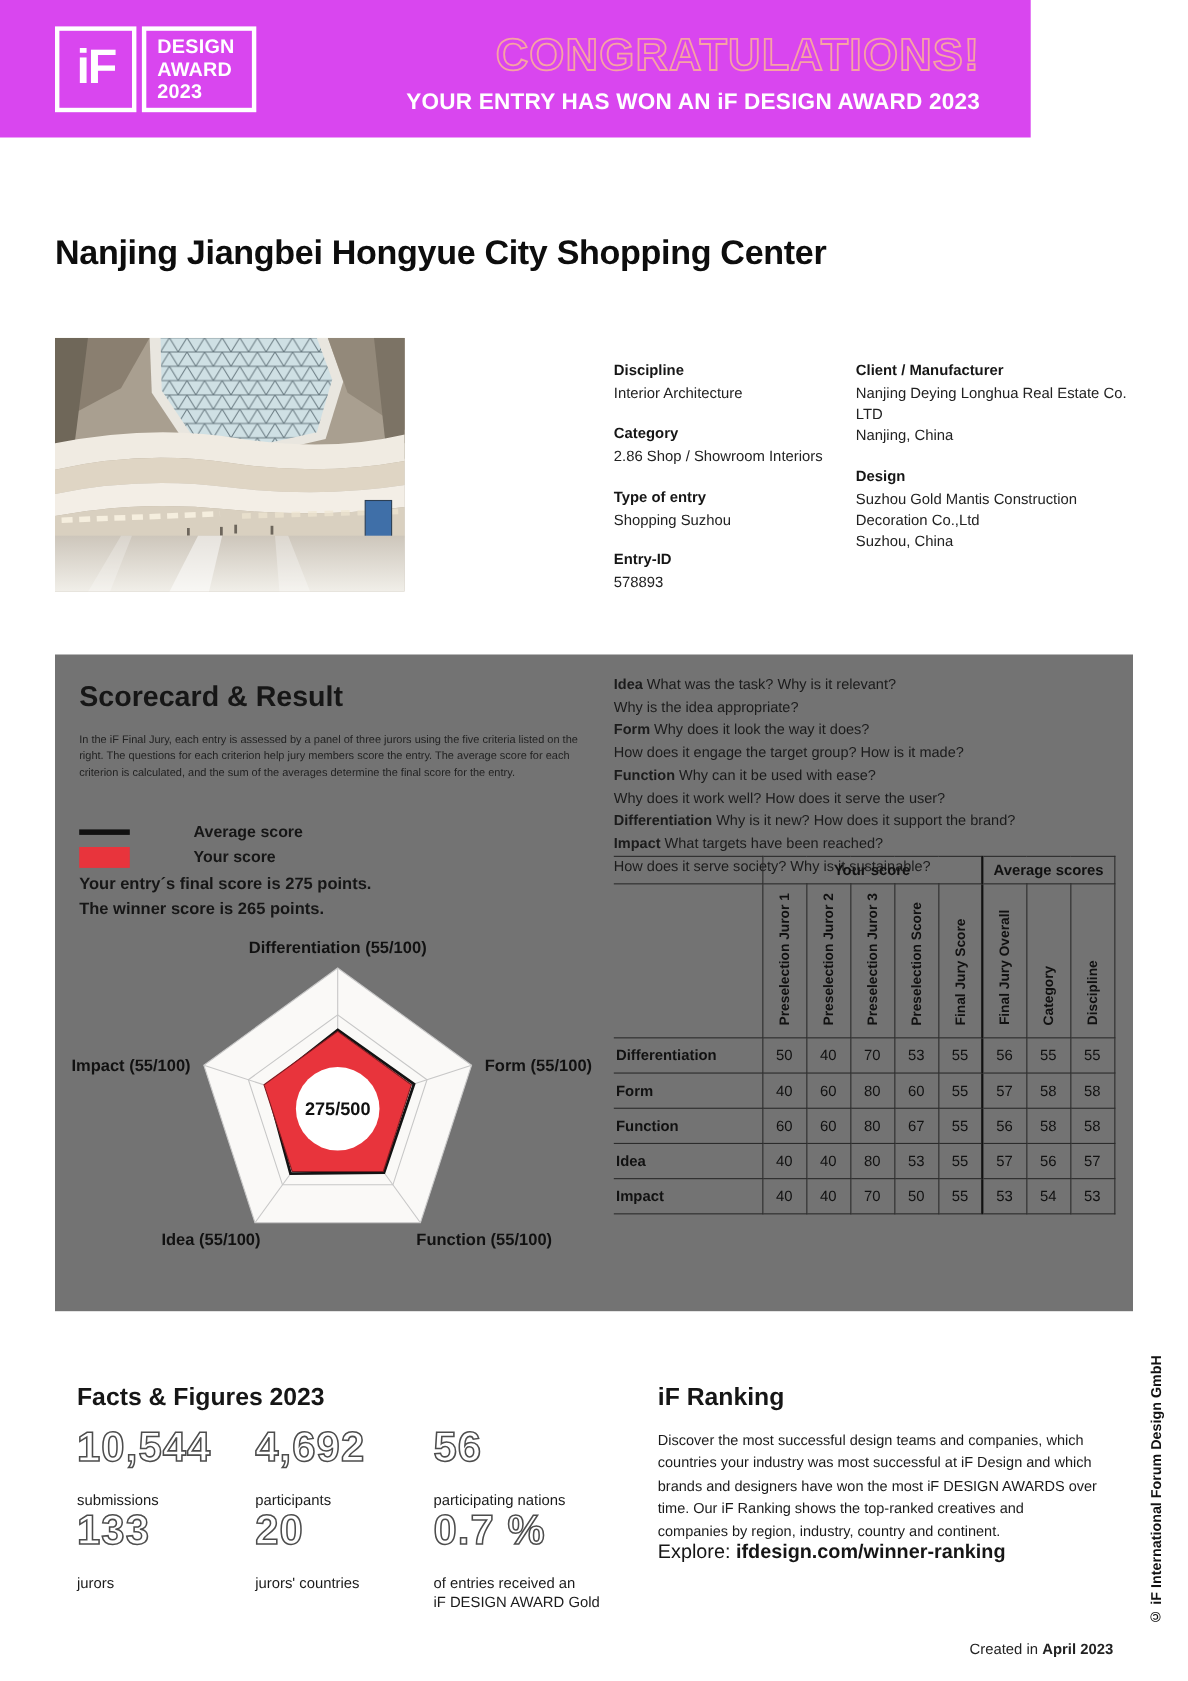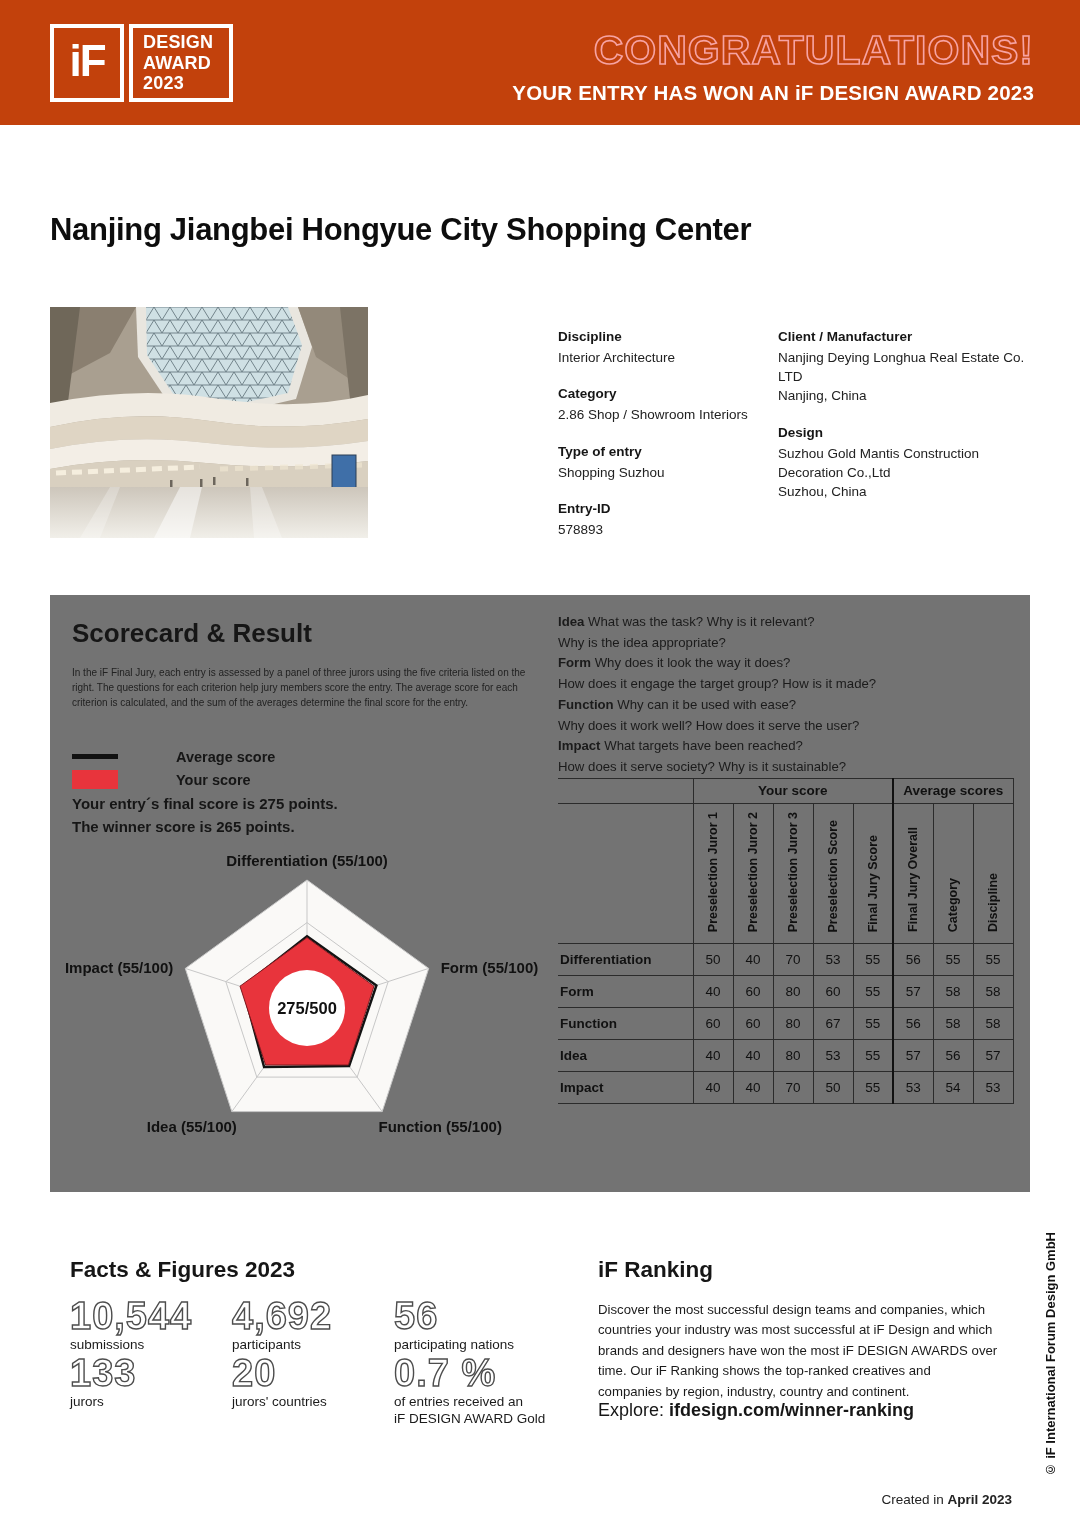--- a/index.html
+++ b/index.html
@@ -3,21 +3,21 @@
 <meta charset="utf-8">
 <style>
   * { box-sizing: border-box; margin: 0; padding: 0; }
   html,body { background:#fff; }
   body {
     width:1080px; height:1528px; position:relative; overflow:hidden;
     font-family:"Liberation Sans", sans-serif; color:#161616;
   }
 
   
-  .header { position:absolute; left:0; top:0; width:1080px; height:125px; background:#c2410c; }
+  .header { position:absolute; left:0; top:0; width:937px; height:125px; background:#d946ef; }
   .logo { position:absolute; left:50px; top:24px; display:flex; gap:5px; }
   .logo-box1 { width:74px; height:78px; border:4px solid #fff; display:flex; align-items:center; justify-content:center; }
   .logo-box1 span { color:#fff; font-size:44px; font-weight:800; letter-spacing:-2px; padding-bottom:4px; }
   .logo-box2 { width:104px; height:78px; border:4px solid #fff; display:flex; flex-direction:column; justify-content:center; padding-left:10px; }
   .logo-box2 span { color:#fff; font-size:18px; font-weight:700; line-height:1.14; letter-spacing:0.2px; }
   .congrats-wrap { position:absolute; right:46px; top:30px; text-align:right; }
   .congrats-outline {
     font-size:41px; font-weight:800; letter-spacing:1px; line-height:1;
     color:transparent; -webkit-text-stroke:1.6px #f7a3a3;
   }
@@ -55,21 +55,21 @@
   th.vcell span { display:inline-block; writing-mode:vertical-rl; transform:rotate(180deg); font-size:12.5px; font-weight:bold; white-space:nowrap; line-height:1; }
   #score-table td { width:40px; text-align:center; padding:8px 0; font-weight:normal; }
   .rlabel { text-align:left; font-weight:bold; padding:8px 6px 8px 2px; width:135px; font-size:13.5px; }
   .finalrow td { font-weight:bold; }
   #score-table .thick { border-left:2.5px solid #111; }
 
   
   .facts-heading { position:absolute; left:70px; top:1257px; font-size:22.5px; font-weight:bold; }
   #stats-grid { position:absolute; left:70px; top:1297px; width:486px; display:grid; grid-template-columns:repeat(3,162px); }
   .big-num { font-size:38px; font-weight:800; letter-spacing:1px; line-height:1; color:transparent; -webkit-text-stroke:1.4px #4d4d4d; }
-  .stat-caption { margin-top:1px; font-size:13.5px; color:#1b1b1b; white-space:pre-line; line-height:1.3; }
+  .stat-caption { margin-top:20px; font-size:13.5px; color:#1b1b1b; white-space:pre-line; line-height:1.3; }
 
   .ranking-heading { position:absolute; left:598px; top:1257px; font-size:22.5px; font-weight:bold; }
   .ranking-body { position:absolute; left:598px; top:1300px; width:400px; font-size:13.2px; line-height:1.55; color:#1b1b1b; }
   .explore { position:absolute; left:598px; top:1400px; font-size:18px; }
   .explore b { font-weight:bold; }
 
   
   .copyv { position:absolute; left:1043px; top:1232px; writing-mode:vertical-rl; transform:rotate(180deg); font-size:13px; font-weight:bold; white-space:nowrap; color:#111; }
   .created { position:absolute; left:0; top:1492px; width:1012px; text-align:right; font-size:13.5px; color:#222; }
 </style>
@@ -206,20 +206,21 @@
       <text x="378.7" y="130.4" text-anchor="start" font-size="15" font-weight="bold" fill="#111">Form (55/100)</text>
       <text x="378.2" y="288.6" text-anchor="middle" font-size="15" font-weight="bold" fill="#111">Function (55/100)</text>
       <text x="129.8" y="288.6" text-anchor="middle" font-size="15" font-weight="bold" fill="#111">Idea (55/100)</text>
       <text x="111.3" y="130.4" text-anchor="end" font-size="15" font-weight="bold" fill="#111">Impact (55/100)</text>
     </svg>
 
   <div id="criteria" class="criteria">
       <div><b>Idea</b> What was the task? Why is it relevant?<br>Why is the idea appropriate?</div>
       <div><b>Form</b> Why does it look the way it does?<br>How does it engage the target group? How is it made?</div>
       <div><b>Function</b> Why can it be used with ease?<br>Why does it work well? How does it serve the user?</div>
+      <div><b>Differentiation</b> Why is it new? How does it support the brand?</div>
       <div><b>Impact</b> What targets have been reached?<br>How does it serve society? Why is it sustainable?</div>
     </div>
 
   <table id="score-table">
       <tbody>
         <tr>
           <th class="corner"></th>
           <th colspan="5" class="ghead">Your score</th>
           <th colspan="3" class="ghead thick">Average scores</th>
         </tr>

